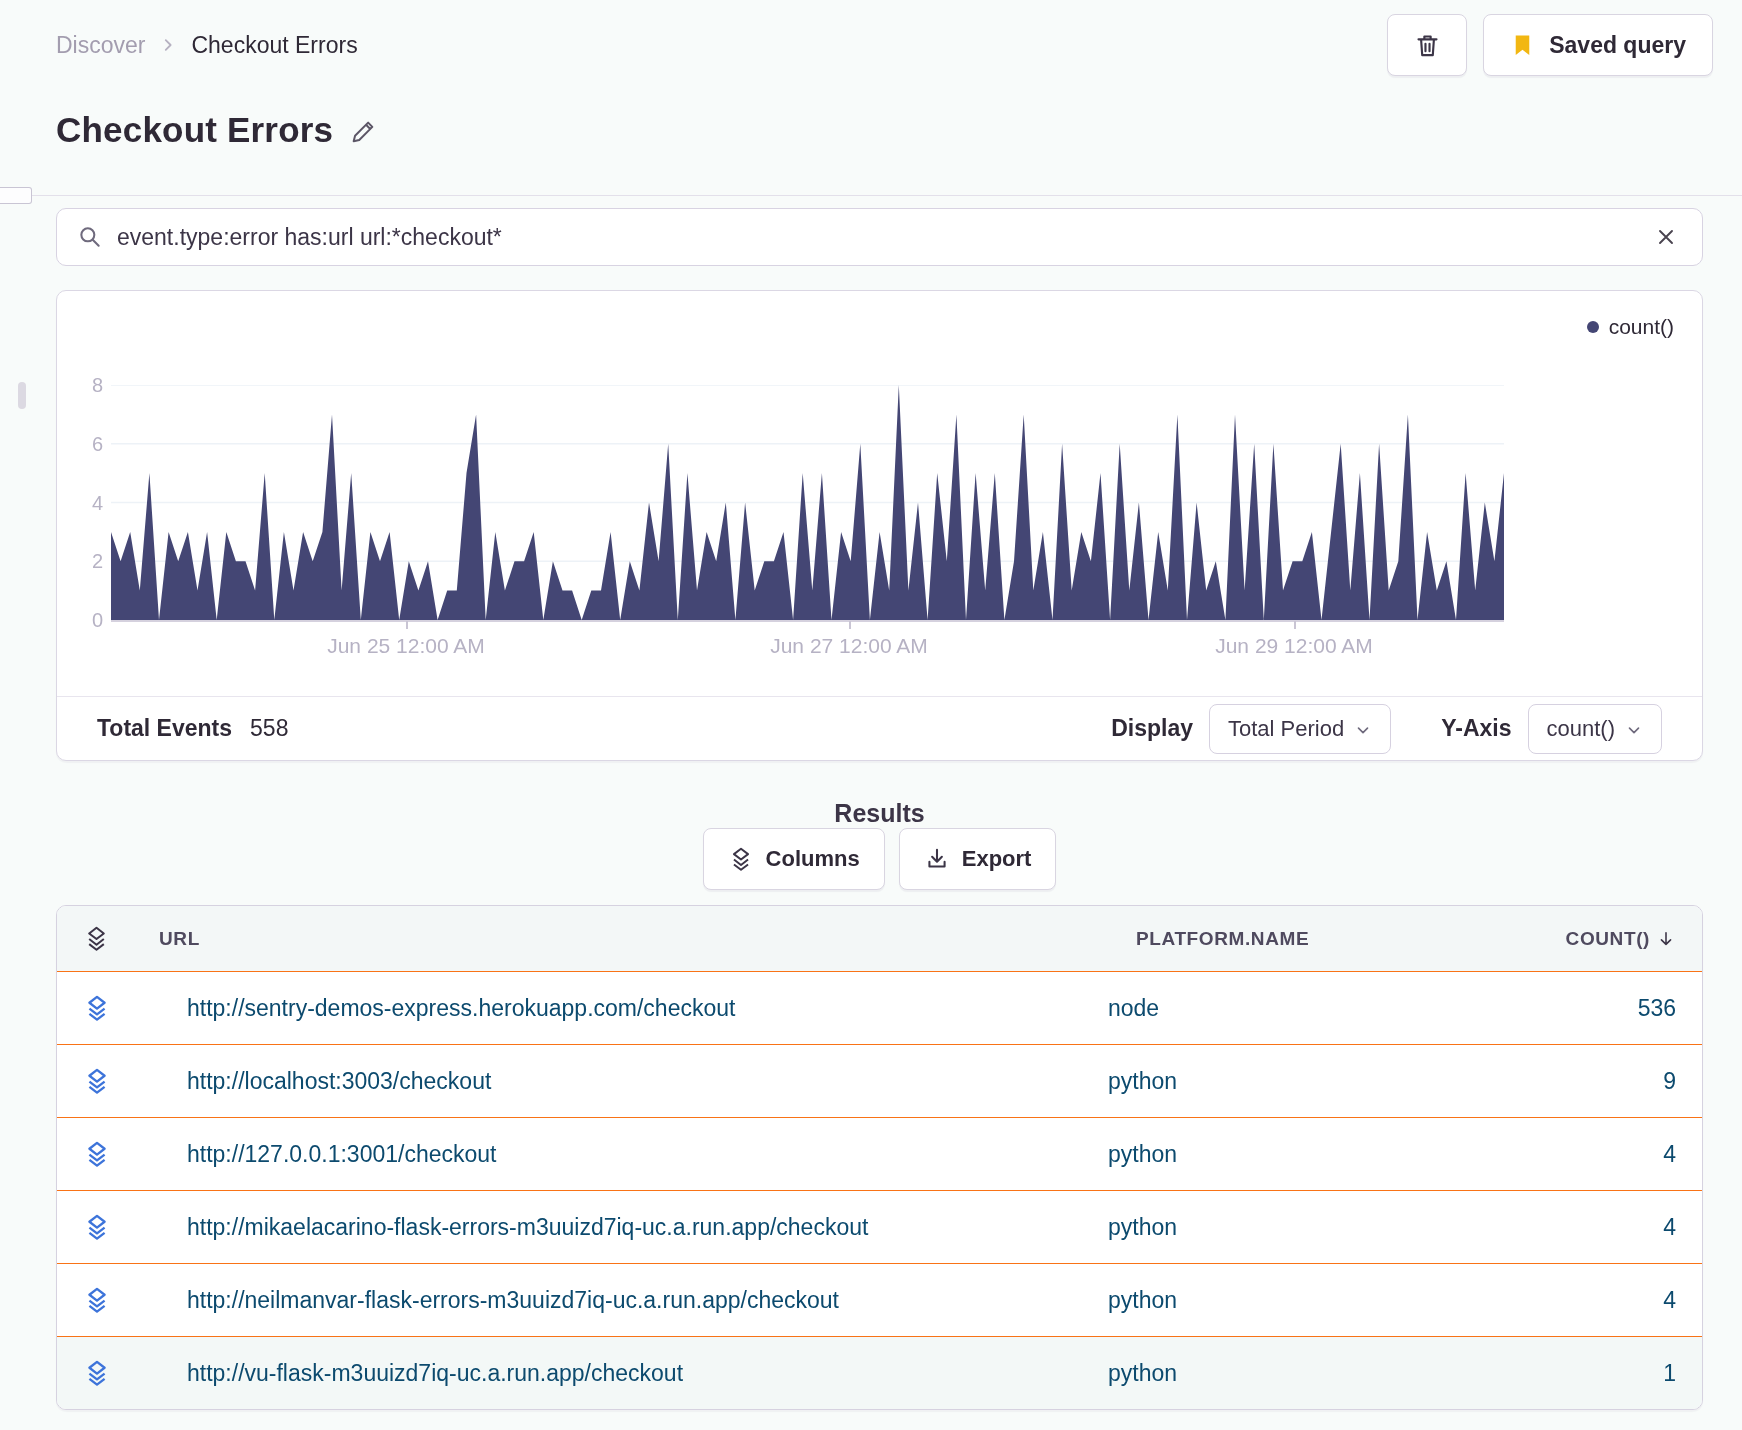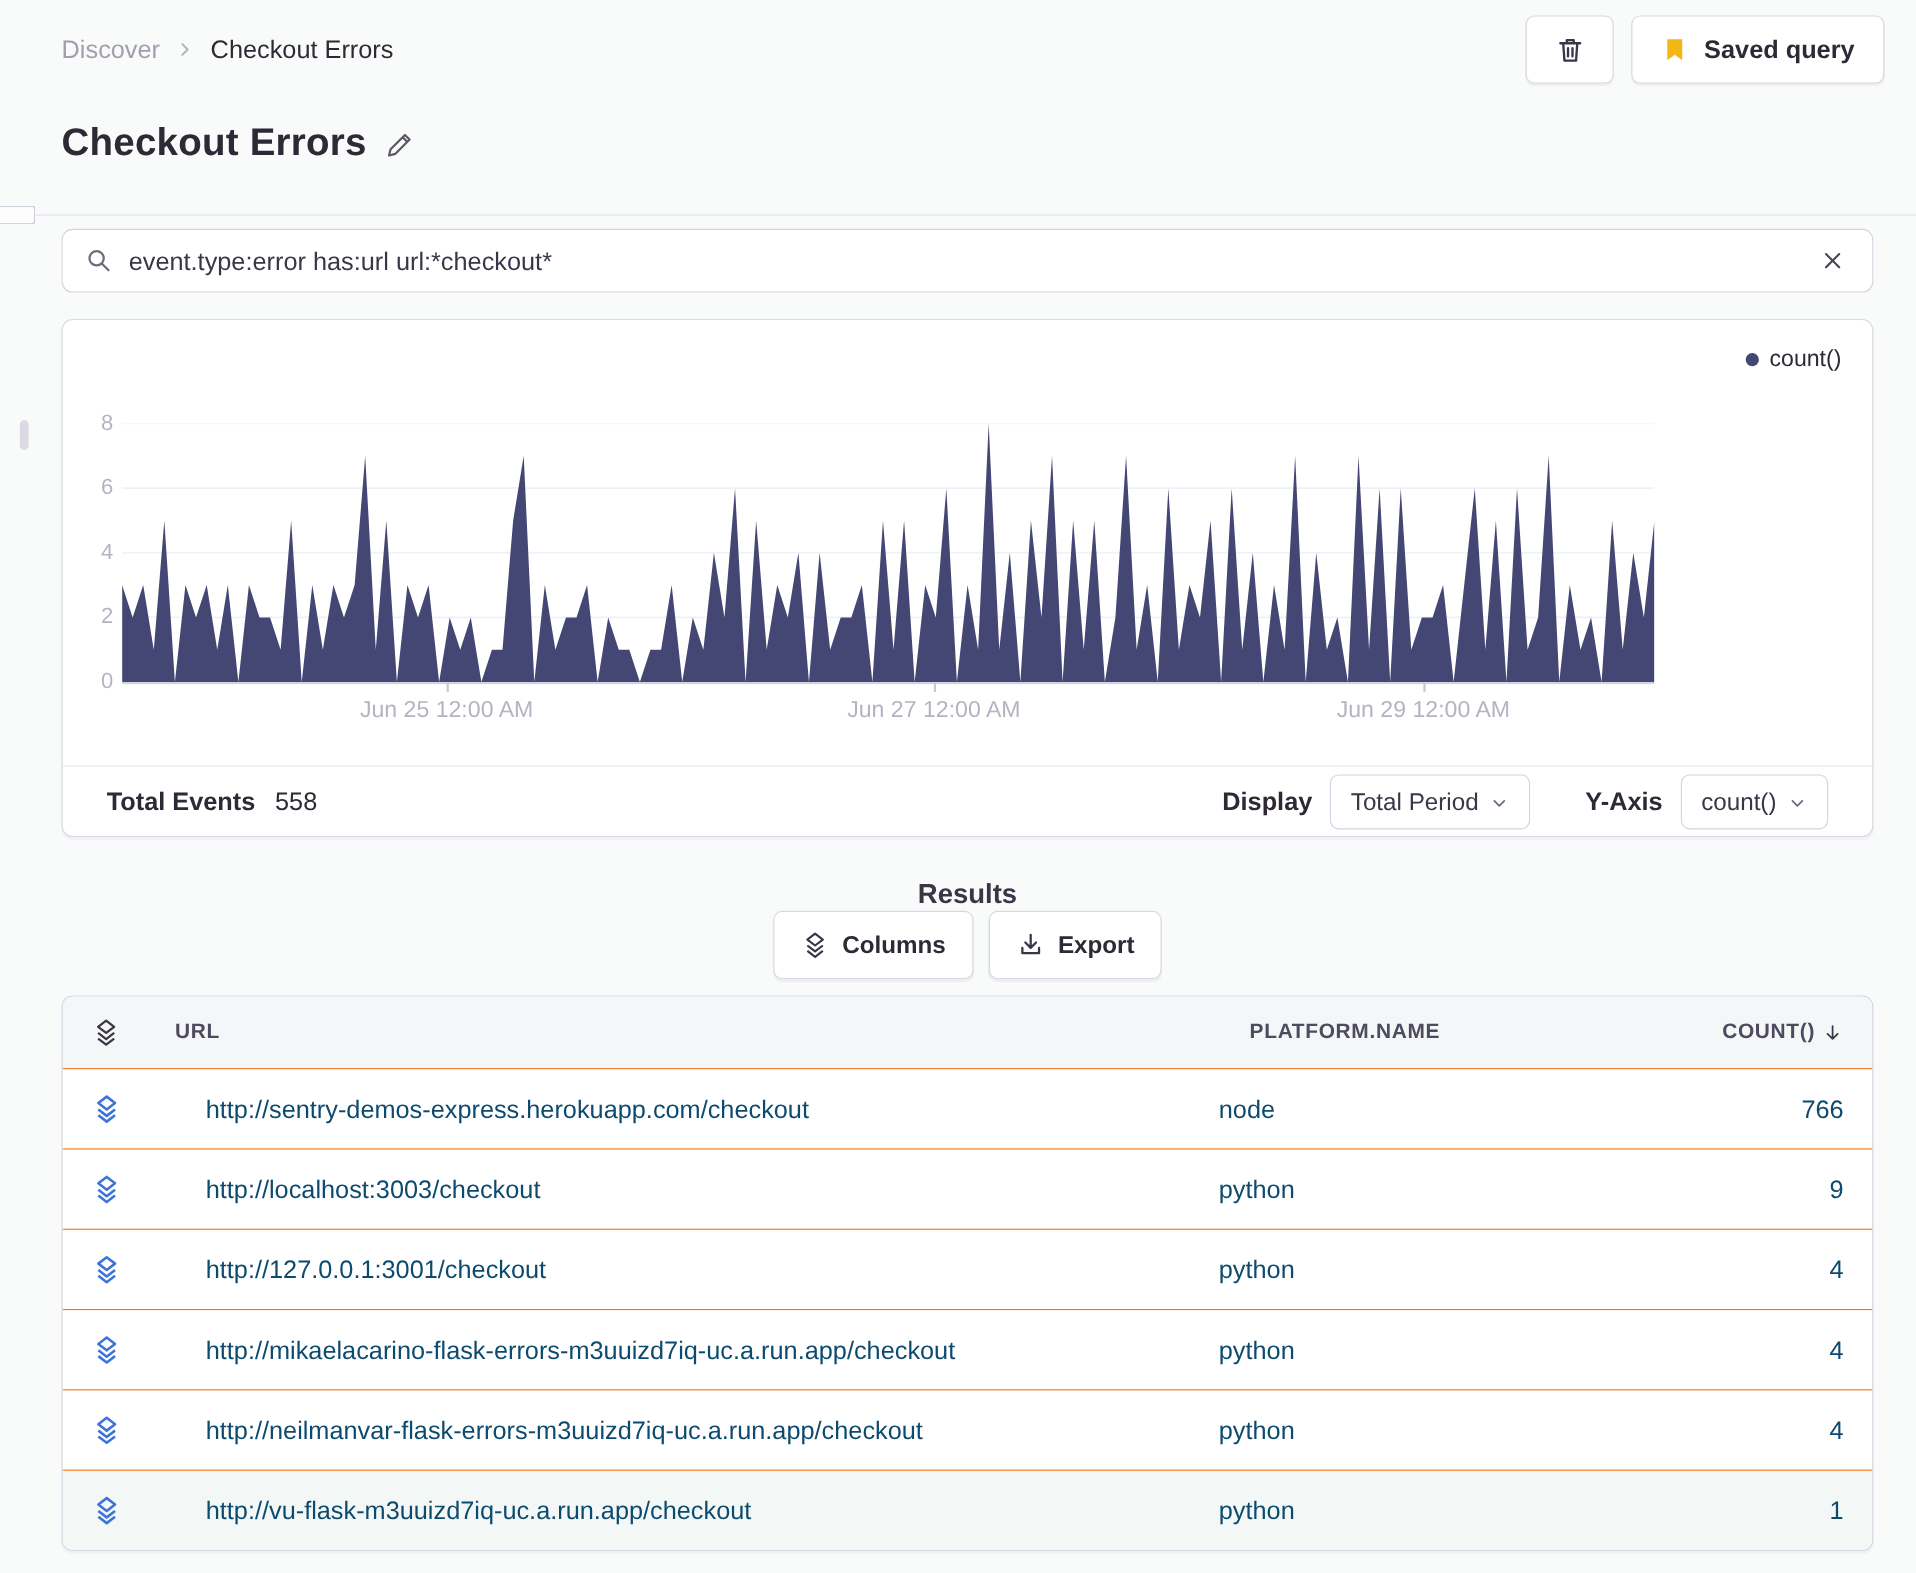--- a/index.html
+++ b/index.html
@@ -247,21 +247,21 @@
     <div id="tbody">
         <div class="tr">
           <span class="row-stack">
             <svg width="28" height="28" viewBox="0 0 24 24" fill="none" stroke="currentColor" stroke-width="2" stroke-linejoin="round">
               <path d="M12 2.5l6.5 5L12 12.5 5.5 7.5z"></path>
               <path d="M5.5 12.5L12 17.5l6.5-5M5.5 17L12 22l6.5-5"></path>
             </svg>
           </span>
           <span class="td">http://sentry-demos-express.herokuapp.com/checkout</span>
           <span class="td">node</span>
-          <span class="td right">766</span>
+          <span class="td right">536</span>
         </div>
         <div class="tr">
           <span class="row-stack">
             <svg width="28" height="28" viewBox="0 0 24 24" fill="none" stroke="currentColor" stroke-width="2" stroke-linejoin="round">
               <path d="M12 2.5l6.5 5L12 12.5 5.5 7.5z"></path>
               <path d="M5.5 12.5L12 17.5l6.5-5M5.5 17L12 22l6.5-5"></path>
             </svg>
           </span>
           <span class="td">http://localhost:3003/checkout</span>
           <span class="td">python</span>

